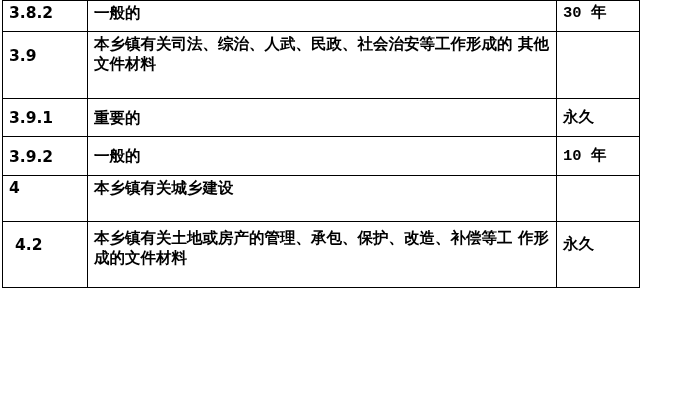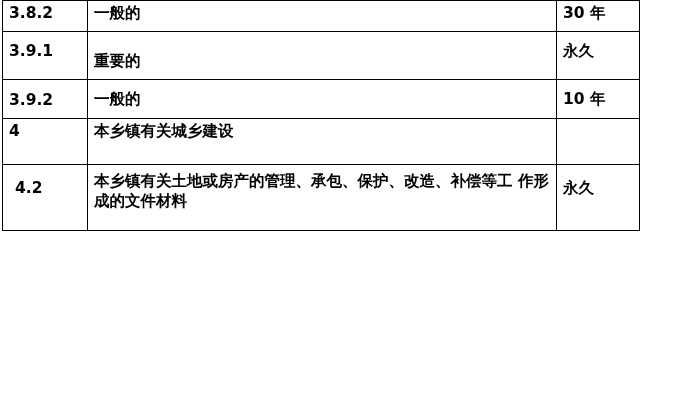--- a/index.html
+++ b/index.html
@@ -43,20 +43,21 @@
     text-align: left;
     white-space: nowrap;
   }
   td.col-title {
     width: 456px;
   }
   td.col-period {
     width: 70px;
     text-align: left;
     white-space: nowrap;
+    font-family: Liberation Mono, monospace;
   }
   .row-h1 td { height: 25px; }
   .row-h2 td { height: 49px; }
   .row-section td { height: 40px; }
   .pad-cell {
     padding-top: 5px;
   }
   .mid-cell {
     padding-top: 4px;
   }
@@ -84,24 +85,29 @@
 
   <table class="retention">
     <tbody>
 
       <tr class="row-h1">
         <td class="col-code pad-cell">3.8.2</td>
         <td class="col-title pad-cell">一般的</td>
         <td class="col-period pad-cell">30 年</td>
       </tr>
 
+      <tr class="row-h2">
+        <td class="col-code mid-cell" style="padding-top:14px;">3.9</td>
+        <td class="col-title">本乡镇有关司法、综治、人武、民政、社会治安等工作形成的 其他文件材料</td>
+        <td class="col-period"></td>
+      </tr>
 
       <tr class="row-h1">
         <td class="col-code pad-cell" style="padding-top:9px;">3.9.1</td>
-        <td class="col-title pad-cell" style="padding-top:19px;">重要的</td>
+        <td class="col-title pad-cell" style="padding-top:9px;">重要的</td>
         <td class="col-period pad-cell" style="padding-top:9px;">永久</td>
       </tr>
 
       <tr class="row-h1">
         <td class="col-code pad-cell" style="padding-top:10px;">3.9.2</td>
         <td class="col-title pad-cell" style="padding-top:9px;">一般的</td>
         <td class="col-period pad-cell" style="padding-top:9px;">10 年</td>
       </tr>
 
       <tr class="row-section">

